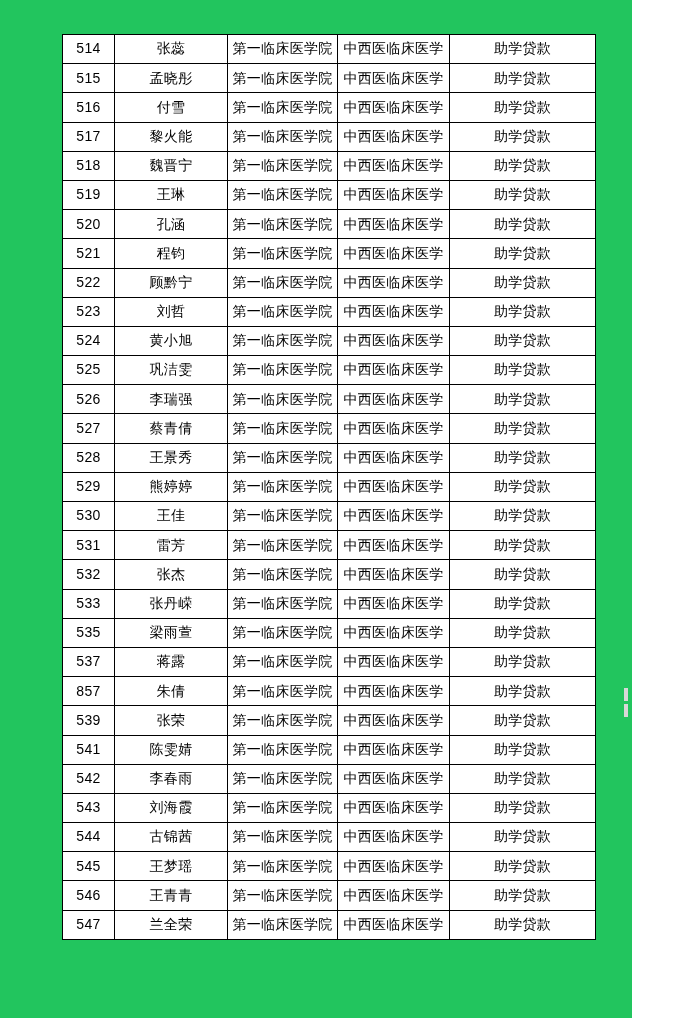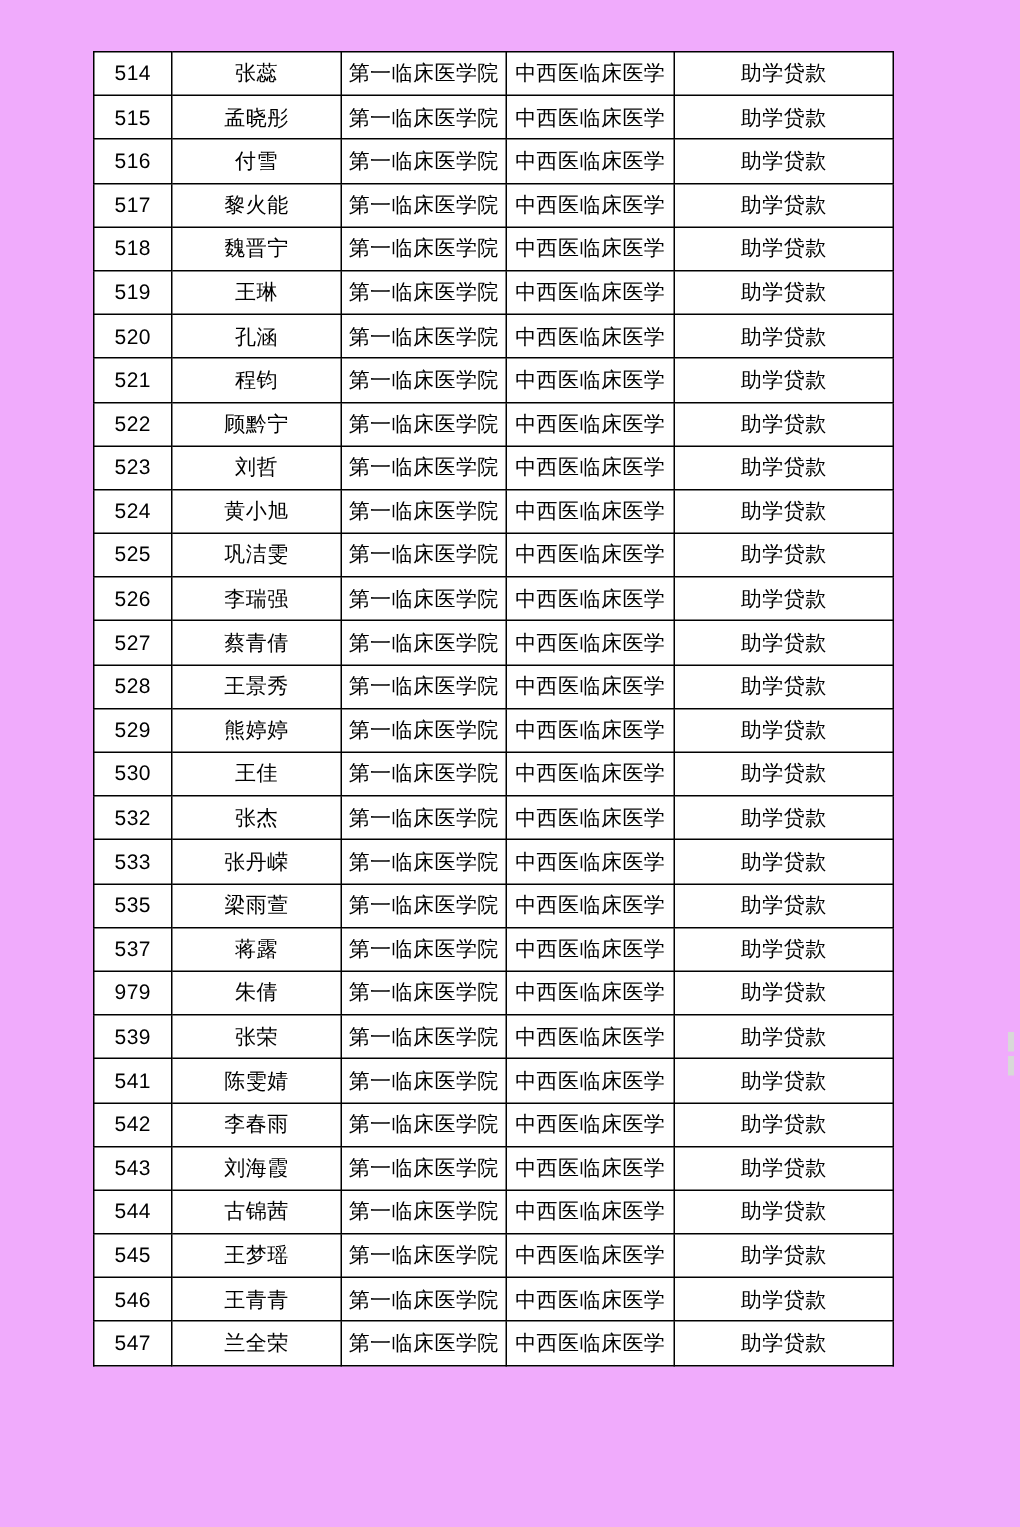--- a/index.html
+++ b/index.html
@@ -12,23 +12,24 @@
     height: 1018px;
     font-family: "Liberation Sans", sans-serif;
     color: #000000;
     position: relative;
     overflow: hidden;
   }
   .page {
     position: absolute;
     top: 0;
     left: 0;
-    width: 680px;
+    width: 616px;
     height: 1018px;
-    background: #f0abfc;
+    background: #22c55e;
+    padding-left: 16px;
   }
   .table-wrap {
     position: absolute;
     left: 62px;
     top: 34px;
     width: 533px;
   }
   table.roster {
     border-collapse: collapse;
     table-layout: fixed;
@@ -198,20 +199,27 @@
             <td class="type">助学贷款</td>
           </tr>
           <tr>
             <td class="seq">530</td>
             <td class="name">王佳</td>
             <td class="college">第一临床医学院</td>
             <td class="major">中西医临床医学</td>
             <td class="type">助学贷款</td>
           </tr>
           <tr>
+            <td class="seq">531</td>
+            <td class="name">雷芳</td>
+            <td class="college">第一临床医学院</td>
+            <td class="major">中西医临床医学</td>
+            <td class="type">助学贷款</td>
+          </tr>
+          <tr>
             <td class="seq">532</td>
             <td class="name">张杰</td>
             <td class="college">第一临床医学院</td>
             <td class="major">中西医临床医学</td>
             <td class="type">助学贷款</td>
           </tr>
           <tr>
             <td class="seq">533</td>
             <td class="name">张丹嵘</td>
             <td class="college">第一临床医学院</td>
@@ -226,21 +234,21 @@
             <td class="type">助学贷款</td>
           </tr>
           <tr>
             <td class="seq">537</td>
             <td class="name">蒋露</td>
             <td class="college">第一临床医学院</td>
             <td class="major">中西医临床医学</td>
             <td class="type">助学贷款</td>
           </tr>
           <tr>
-            <td class="seq">979</td>
+            <td class="seq">857</td>
             <td class="name">朱倩</td>
             <td class="college">第一临床医学院</td>
             <td class="major">中西医临床医学</td>
             <td class="type">助学贷款</td>
           </tr>
           <tr>
             <td class="seq">539</td>
             <td class="name">张荣</td>
             <td class="college">第一临床医学院</td>
             <td class="major">中西医临床医学</td>

